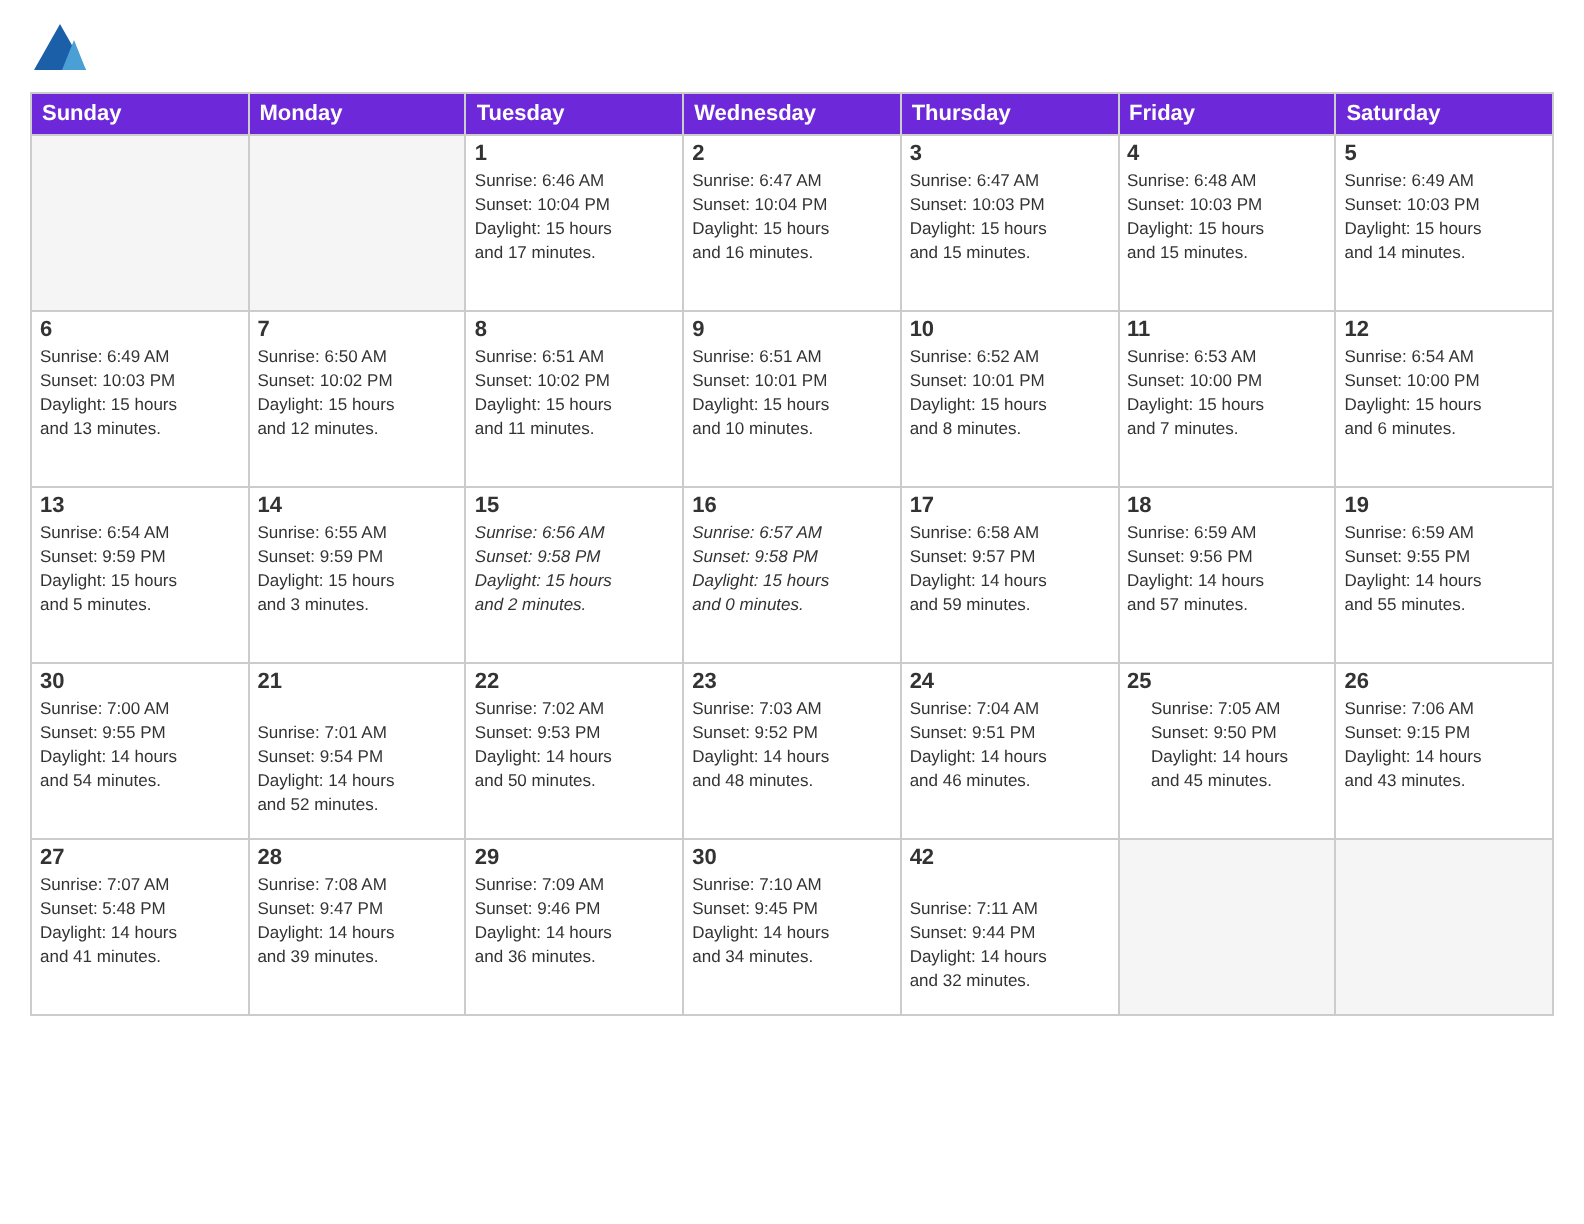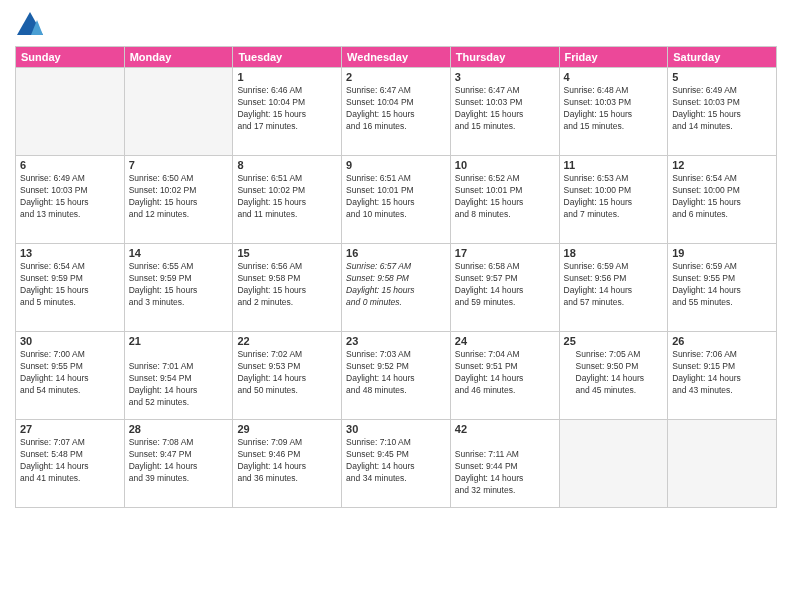--- a/index.html
+++ b/index.html
@@ -57,21 +57,21 @@
     .location {
       font-size: 13px;
       color: #444;
     }
     .calendar {
       width: 100%;
       border-collapse: collapse;
       table-layout: fixed;
     }
     .calendar th {
-      background: #ec4899;
+      background: #6d28d9;
       color: #fff;
       font-size: 11px;
       font-weight: bold;
       padding: 4px 5px;
       text-align: left;
       border: 1px solid #ccc;
     }
     .calendar td {
       border: 1px solid #ccc;
       vertical-align: top;
@@ -231,21 +231,21 @@
           </td>
           <td>
             <span class="day-num">14</span>
             <div class="day-info" style="white-space: pre-line;">Sunrise: 6:55 AM
 Sunset: 9:59 PM
 Daylight: 15 hours
 and 3 minutes.</div>
           </td>
           <td>
             <span class="day-num">15</span>
-            <div class="day-info" style="white-space: pre-line;">Sunrise: 6:56 AM
+            <div class="day-info" style="white-space: pre-line; font-style: italic;">Sunrise: 6:56 AM
 Sunset: 9:58 PM
 Daylight: 15 hours
 and 2 minutes.</div>
           </td>
           <td>
             <span class="day-num">16</span>
             <div class="day-info" style="white-space: pre-line; font-style: italic;">Sunrise: 6:57 AM
 Sunset: 9:58 PM
 Daylight: 15 hours
 and 0 minutes.</div>

